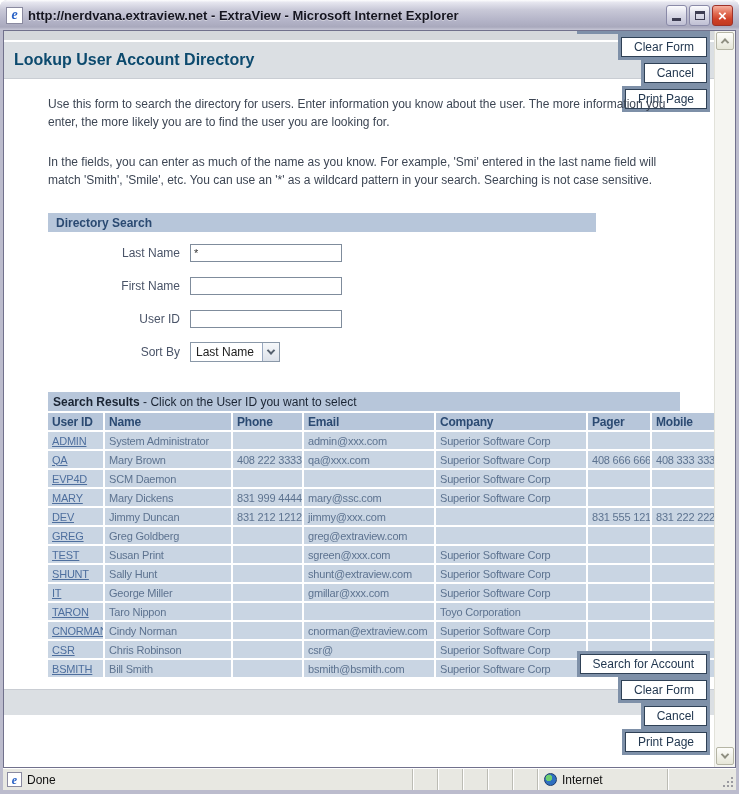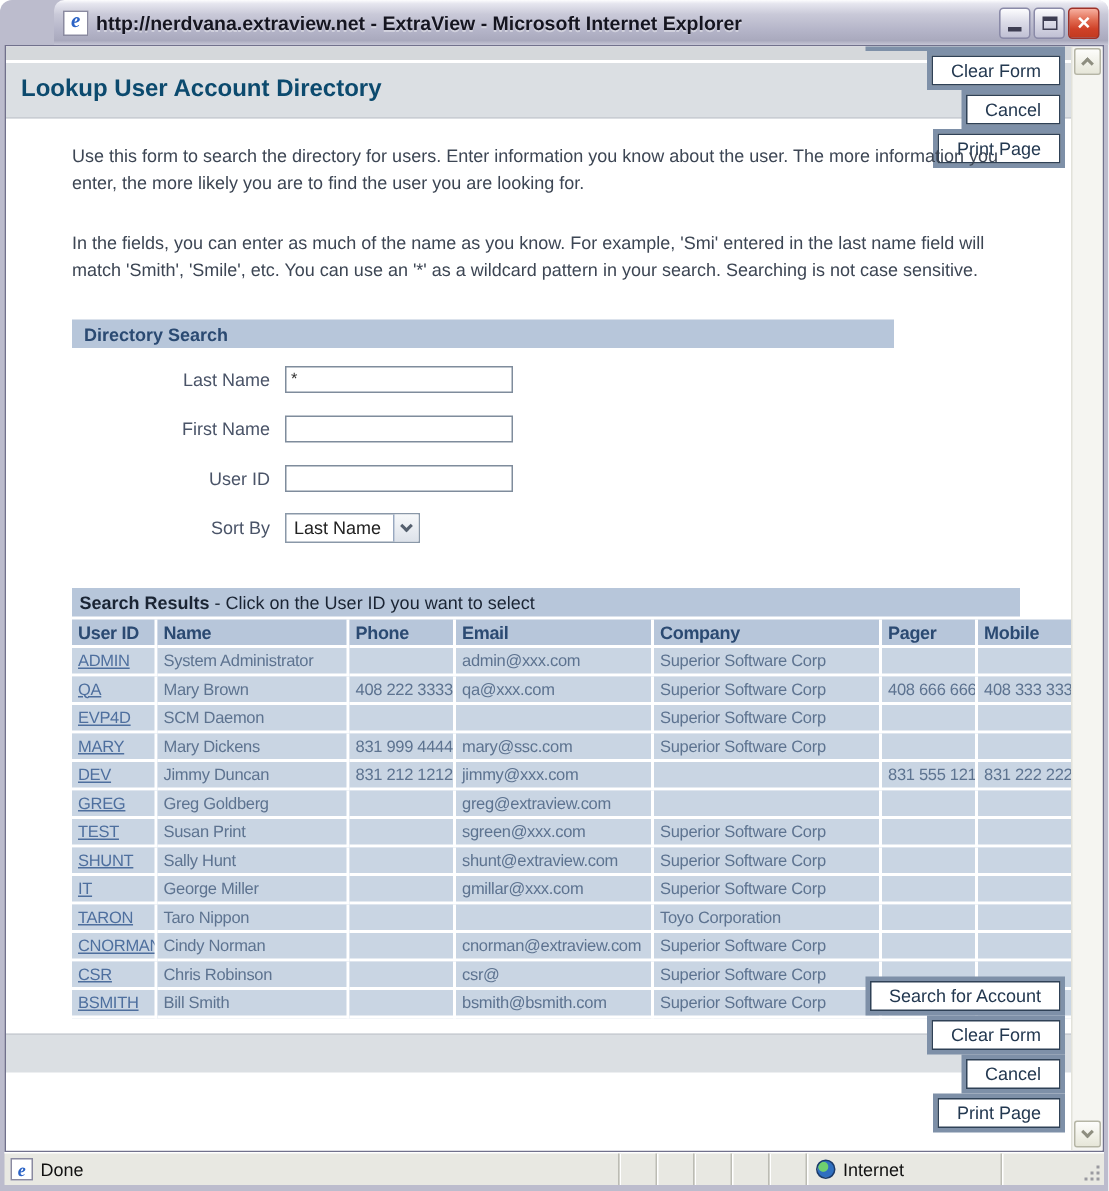--- a/index.html
+++ b/index.html
@@ -5,21 +5,20 @@
   * { box-sizing: border-box; }
   html,body { margin:0; padding:0; }
   body {
     width:739px; height:794px; overflow:hidden; position:relative;
     font-family:"Liberation Sans", sans-serif; background:#fff;
   }
   .window {
     position:absolute; inset:0;
     background:#bcbccd;
     border-radius:8px 8px 0 0;
-    padding-left:36px;
   }
   
   .titlebar {
     height:30px; display:flex; align-items:center; padding:0 6px 0 6px;
     border-radius:7px 7px 0 0;
     background:linear-gradient(180deg,#fdfdfe 0%,#e6e6ef 8%,#c9c9d8 32%,#b4b4c8 68%,#a9a9bd 90%,#c7c7d6 100%);
   }
   .ie-page-icon {
     width:17px; height:17px; background:#fff; border:1px solid #8a8aa0;
     display:flex; align-items:center; justify-content:center; margin-right:5px;

